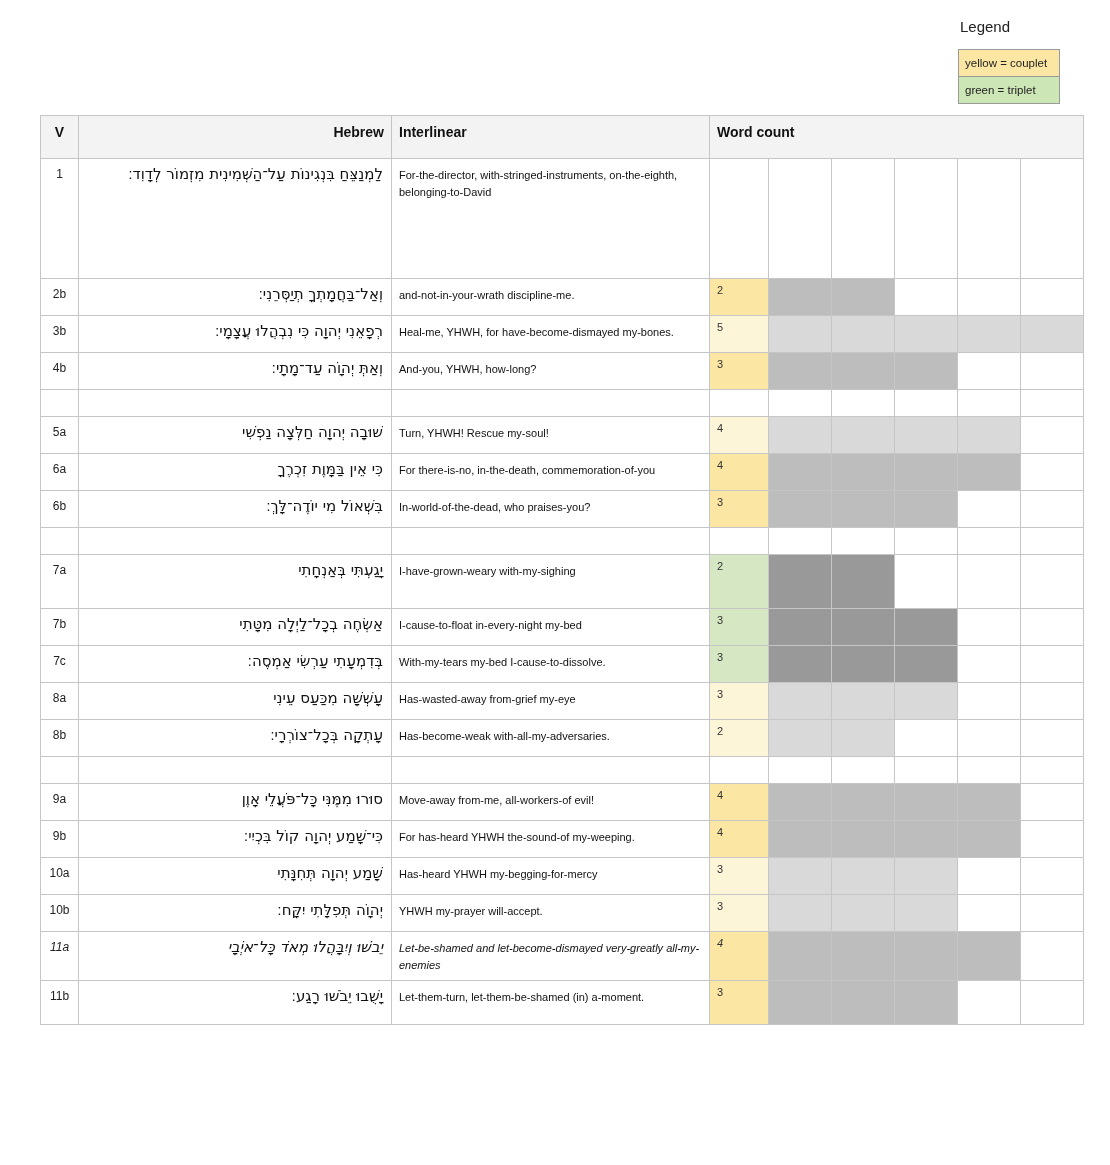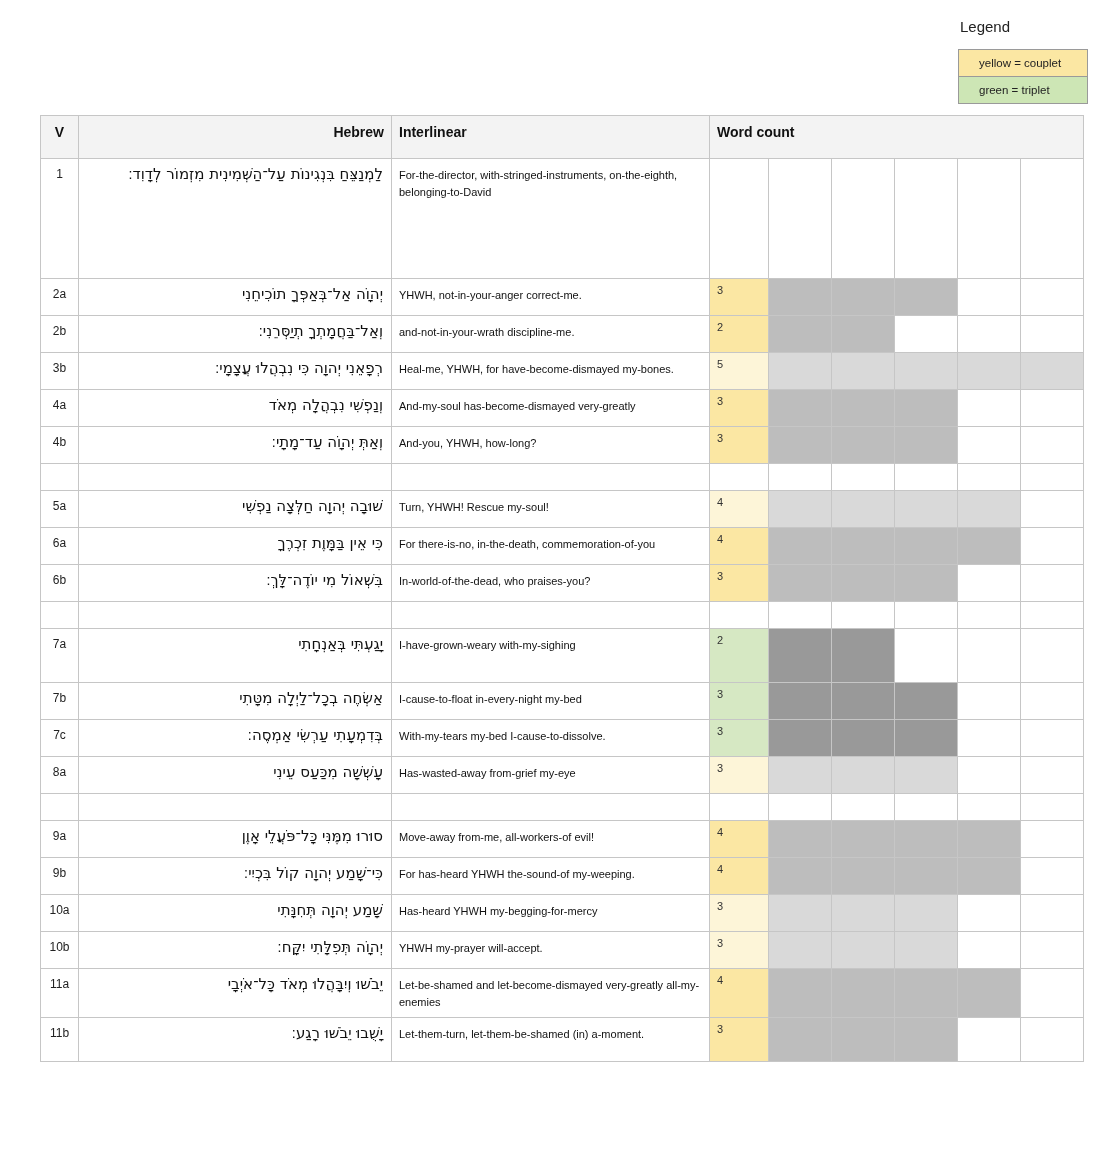--- a/index.html
+++ b/index.html
@@ -6,21 +6,21 @@
   body{
     width:1110px;height:1165px;position:relative;
     font-family:"Liberation Sans", sans-serif;
     color:#1a1a1a;
   }
   
   .legend{position:absolute;top:18px;left:958px;width:120px;}
   .legend-title{font-size:15px;color:#222;margin:0 0 14px 2px;}
   .legend-box{
     width:88px;border:1px solid #9a9a9a;border-top:none;
-    font-size:11.5px;color:#222;padding:7px 20px;
+    font-size:11.5px;color:#222;padding:7px 6px;
   }
   .legend-box.first{border-top:1px solid #9a9a9a;}
   
   .psalm-table{
     position:absolute;top:115px;left:40px;
     border-collapse:collapse;table-layout:fixed;
     width:1043px;
   }
   .psalm-table td,.psalm-table th{
     border:1px solid #c6c6c6;
@@ -84,62 +84,40 @@
         <td class="hebrew-cell" dir="rtl">לַמְנַצֵּחַ בִּנְגִינוֹת עַל־הַשְּׁמִינִית מִזְמוֹר לְדָוִד׃</td>
         <td class="interlinear-cell">For-the-director, with-stringed-instruments, on-the-eighth, belonging-to-David</td>
         <td class="count-cell"></td>
         <td class="bar-cell"></td>
         <td class="bar-cell"></td>
         <td class="bar-cell"></td>
         <td class="bar-cell"></td>
         <td class="bar-cell"></td>
       </tr>
       <tr style="height: 37px;">
-        <td class="v-cell">2a</td>
-        <td class="hebrew-cell" dir="rtl">יְהוָֹה אַל־בְּאַפְּךָ תוֹכִיחֵנִי</td>
-        <td class="interlinear-cell">YHWH, not-in-your-anger correct-me.</td>
-        <td class="count-cell" style="background: rgb(251, 231, 163);">3</td>
-        <td class="bar-cell" style="background: rgb(189, 189, 189);"></td>
-        <td class="bar-cell" style="background: rgb(189, 189, 189);"></td>
-        <td class="bar-cell" style="background: rgb(189, 189, 189);"></td>
-        <td class="bar-cell"></td>
-        <td class="bar-cell"></td>
-      </tr>
-      <tr style="height: 37px;">
         <td class="v-cell">2b</td>
         <td class="hebrew-cell" dir="rtl">וְאַל־בַּחֲמָתְךָ תְיַסְּרֵנִי׃</td>
         <td class="interlinear-cell">and-not-in-your-wrath discipline-me.</td>
         <td class="count-cell" style="background: rgb(251, 231, 163);">2</td>
         <td class="bar-cell" style="background: rgb(189, 189, 189);"></td>
         <td class="bar-cell" style="background: rgb(189, 189, 189);"></td>
         <td class="bar-cell"></td>
         <td class="bar-cell"></td>
         <td class="bar-cell"></td>
       </tr>
       <tr style="height: 37px;">
         <td class="v-cell">3b</td>
         <td class="hebrew-cell" dir="rtl">רְפָאֵנִי יְהוָה כִּי נִבְהֲלוּ עֲצָמָי׃</td>
         <td class="interlinear-cell">Heal-me, YHWH, for have-become-dismayed my-bones.</td>
         <td class="count-cell" style="background: rgb(253, 245, 216);">5</td>
         <td class="bar-cell" style="background: rgb(217, 217, 217);"></td>
         <td class="bar-cell" style="background: rgb(217, 217, 217);"></td>
         <td class="bar-cell" style="background: rgb(217, 217, 217);"></td>
         <td class="bar-cell" style="background: rgb(217, 217, 217);"></td>
         <td class="bar-cell" style="background: rgb(217, 217, 217);"></td>
-      </tr>
-      <tr style="height: 37px;">
-        <td class="v-cell">4a</td>
-        <td class="hebrew-cell" dir="rtl">וְנַפְשִׁי נִבְהֲלָה מְאֹד</td>
-        <td class="interlinear-cell">And-my-soul has-become-dismayed very-greatly</td>
-        <td class="count-cell" style="background: rgb(251, 231, 163);">3</td>
-        <td class="bar-cell" style="background: rgb(189, 189, 189);"></td>
-        <td class="bar-cell" style="background: rgb(189, 189, 189);"></td>
-        <td class="bar-cell" style="background: rgb(189, 189, 189);"></td>
-        <td class="bar-cell"></td>
-        <td class="bar-cell"></td>
       </tr>
       <tr style="height: 37px;">
         <td class="v-cell">4b</td>
         <td class="hebrew-cell" dir="rtl">וְאַתְּ יְהוָֹה עַד־מָתָי׃</td>
         <td class="interlinear-cell">And-you, YHWH, how-long?</td>
         <td class="count-cell" style="background: rgb(251, 231, 163);">3</td>
         <td class="bar-cell" style="background: rgb(189, 189, 189);"></td>
         <td class="bar-cell" style="background: rgb(189, 189, 189);"></td>
         <td class="bar-cell" style="background: rgb(189, 189, 189);"></td>
         <td class="bar-cell"></td>
@@ -237,20 +215,31 @@
         <td class="v-cell">8a</td>
         <td class="hebrew-cell" dir="rtl">עָשְׁשָׁה מִכַּעַס עֵינִי</td>
         <td class="interlinear-cell">Has-wasted-away from-grief my-eye</td>
         <td class="count-cell" style="background: rgb(253, 245, 216);">3</td>
         <td class="bar-cell" style="background: rgb(217, 217, 217);"></td>
         <td class="bar-cell" style="background: rgb(217, 217, 217);"></td>
         <td class="bar-cell" style="background: rgb(217, 217, 217);"></td>
         <td class="bar-cell"></td>
         <td class="bar-cell"></td>
       </tr>
+      <tr style="height: 37px;">
+        <td class="v-cell">8b</td>
+        <td class="hebrew-cell" dir="rtl">עָתְקָה בְּכָל־צוֹרְרָי׃</td>
+        <td class="interlinear-cell">Has-become-weak with-all-my-adversaries.</td>
+        <td class="count-cell" style="background: rgb(253, 245, 216);">2</td>
+        <td class="bar-cell" style="background: rgb(217, 217, 217);"></td>
+        <td class="bar-cell" style="background: rgb(217, 217, 217);"></td>
+        <td class="bar-cell"></td>
+        <td class="bar-cell"></td>
+        <td class="bar-cell"></td>
+      </tr>
       <tr class="spacer-row" style="height: 27px;">
         <td class="v-cell"></td>
         <td class="hebrew-cell"></td>
         <td class="interlinear-cell"></td>
         <td class="count-cell"></td>
         <td class="bar-cell"></td>
         <td class="bar-cell"></td>
         <td class="bar-cell"></td>
         <td class="bar-cell"></td>
         <td class="bar-cell"></td>
@@ -292,21 +281,21 @@
         <td class="v-cell">10b</td>
         <td class="hebrew-cell" dir="rtl">יְהוָֹה תְּפִלָּתִי יִקָּח׃</td>
         <td class="interlinear-cell">YHWH my-prayer will-accept.</td>
         <td class="count-cell" style="background: rgb(253, 245, 216);">3</td>
         <td class="bar-cell" style="background: rgb(217, 217, 217);"></td>
         <td class="bar-cell" style="background: rgb(217, 217, 217);"></td>
         <td class="bar-cell" style="background: rgb(217, 217, 217);"></td>
         <td class="bar-cell"></td>
         <td class="bar-cell"></td>
       </tr>
-      <tr style="height: 37px;">
+      <tr style="height: 37px; font-style: italic;">
         <td class="v-cell">11a</td>
         <td class="hebrew-cell" dir="rtl">יֵבֹשׁוּ וְיִבָּהֲלוּ מְאֹד כָּל־אֹיְבָי</td>
         <td class="interlinear-cell">Let-be-shamed and let-become-dismayed very-greatly all-my-enemies</td>
         <td class="count-cell" style="background: rgb(251, 231, 163);">4</td>
         <td class="bar-cell" style="background: rgb(189, 189, 189);"></td>
         <td class="bar-cell" style="background: rgb(189, 189, 189);"></td>
         <td class="bar-cell" style="background: rgb(189, 189, 189);"></td>
         <td class="bar-cell" style="background: rgb(189, 189, 189);"></td>
         <td class="bar-cell"></td>
       </tr>

